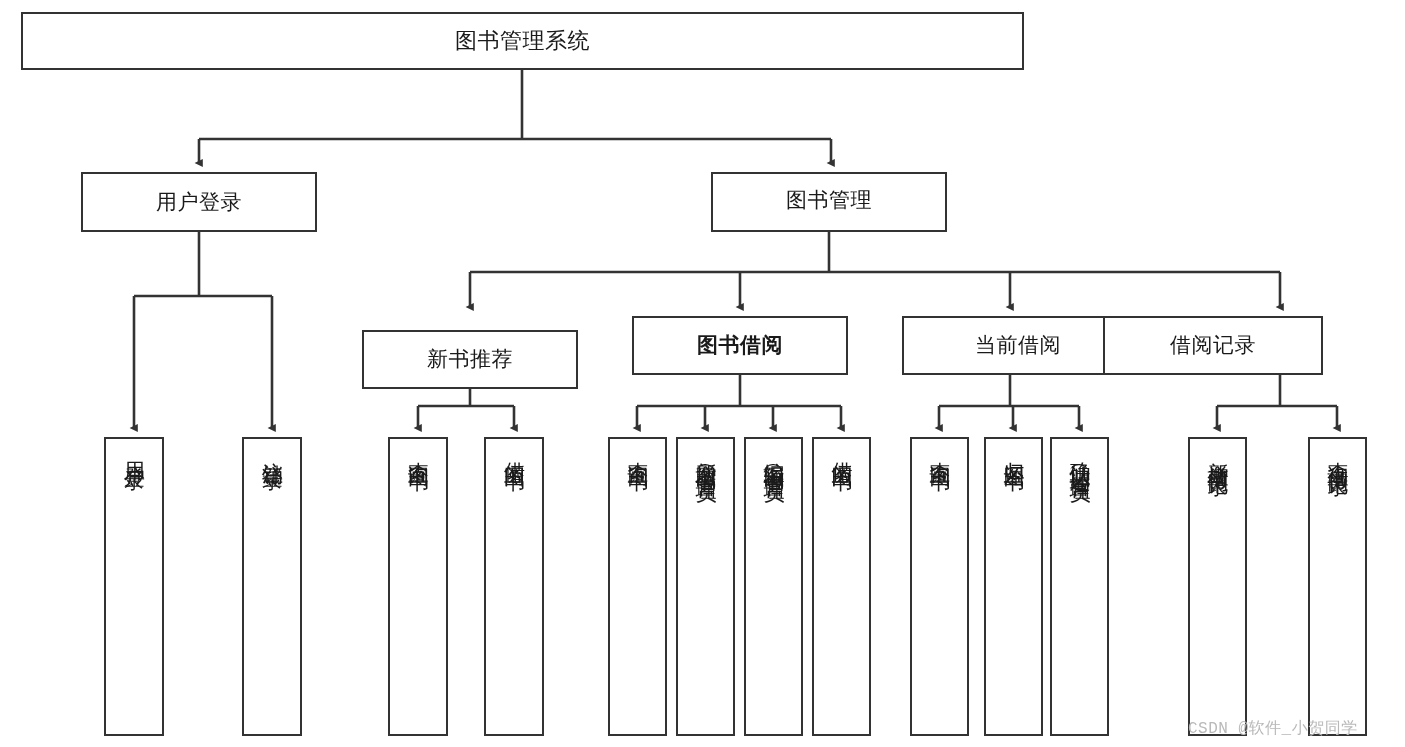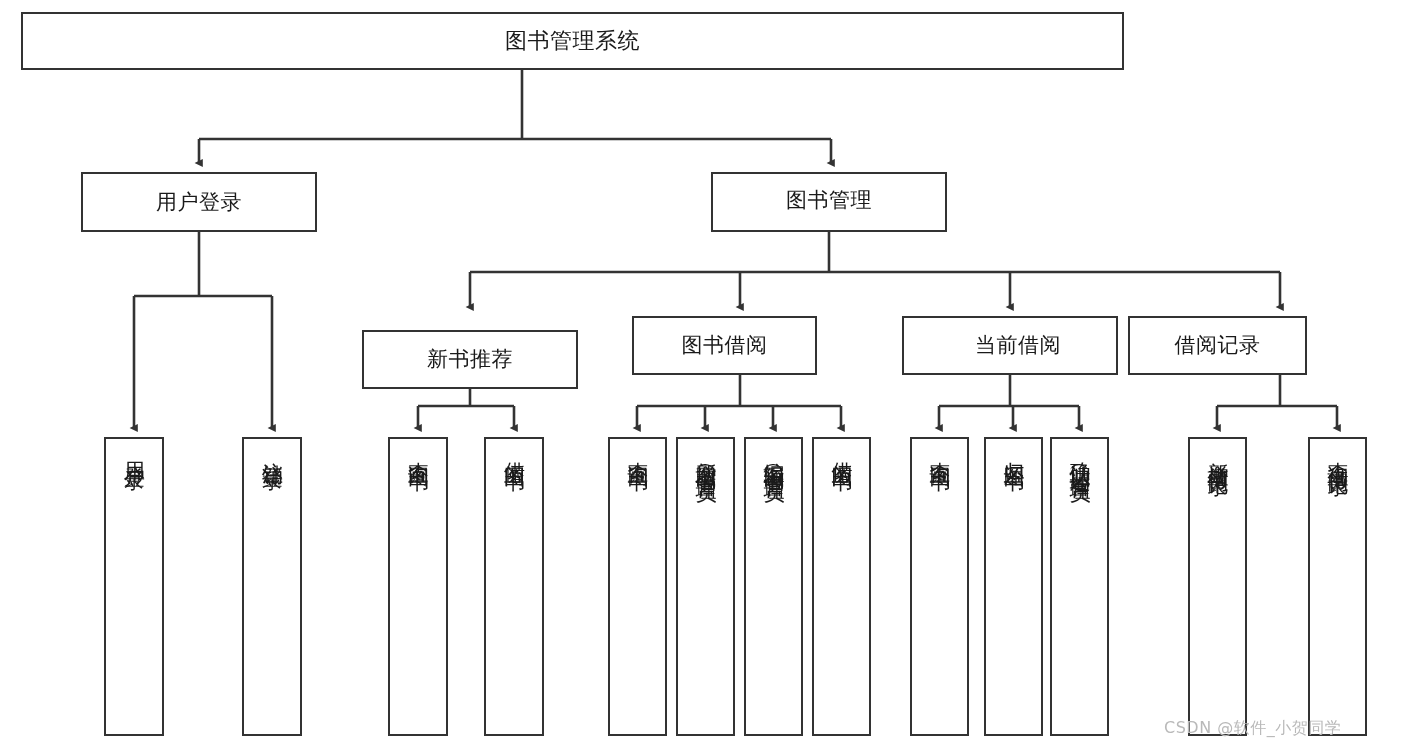--- a/index.html
+++ b/index.html
@@ -114,41 +114,41 @@
       <path d="M1013,406 L1013,428" marker-end="url(#arrow)"></path>
       <path d="M1079,406 L1079,428" marker-end="url(#arrow)"></path>
 
       <path d="M1280,375 L1280,406"></path>
       <path d="M1217,406 L1337,406"></path>
       <path d="M1217,406 L1217,428" marker-end="url(#arrow)"></path>
       <path d="M1337,406 L1337,428" marker-end="url(#arrow)"></path>
     </g>
   </svg>
 
-  <div class="node horiz root" style="left:21px; top:12px; width:1103px; height:58px;">
+  <div class="node horiz root" style="left:21px; top:12px; width:1003px; height:58px;">
     <span class="lbl">图书管理系统</span>
   </div>
 
   <div class="node horiz" style="left:81px; top:172px; width:236px; height:60px;">
     <span class="lbl">用户登录</span>
   </div>
   <div class="node horiz" style="left:711px; top:172px; width:236px; height:60px;font-family:Liberation Mono, monospace;">
     <span class="lbl">图书管理</span>
   </div>
 
   <div class="node horiz" style="left:362px; top:330px; width:216px; height:59px;">
     <span class="lbl">新书推荐</span>
   </div>
-  <div class="node horiz" style="left:632px; top:316px; width:185px; height:59px;">
+  <div class="node horiz" style="left:632px; top:316px; width:216px; height:59px;font-weight:bold;">
     <span class="lbl">图书借阅</span>
   </div>
   <div class="node horiz" style="left:902px; top:316px; width:216px; height:59px;padding-left:16px;">
     <span class="lbl">当前借阅</span>
   </div>
-  <div class="node horiz" style="left:1128px; top:316px; width:179px; height:59px;">
+  <div class="node horiz" style="left:1103px; top:316px; width:220px; height:59px;">
     <span class="lbl">借阅记录</span>
   </div>
 
   <div class="node vert" style="left:104px; top:437px; width:60px; height:299px;">
     <span class="lbl">用户登录</span>
   </div>
   <div class="node vert" style="left:242px; top:437px; width:60px; height:299px;">
     <span class="lbl">注销登录</span>
   </div>
 
@@ -182,15 +182,15 @@
     <span class="lbl">确认归还（管理员）</span>
   </div>
 
   <div class="node vert" style="left:1188px; top:437px; width:59px; height:299px;">
     <span class="lbl">新增借阅记录</span>
   </div>
   <div class="node vert" style="left:1308px; top:437px; width:59px; height:299px;">
     <span class="lbl">查询借阅记录</span>
   </div>
 
-  <div class="watermark" style="left:1164px; top:718px;">CSDN @软件_小贺同学</div>
+  <div class="watermark" style="left:1188px; top:718px;font-family:Liberation Mono, monospace;">CSDN @软件_小贺同学</div>
 
 </div>
 
 </body></html>

